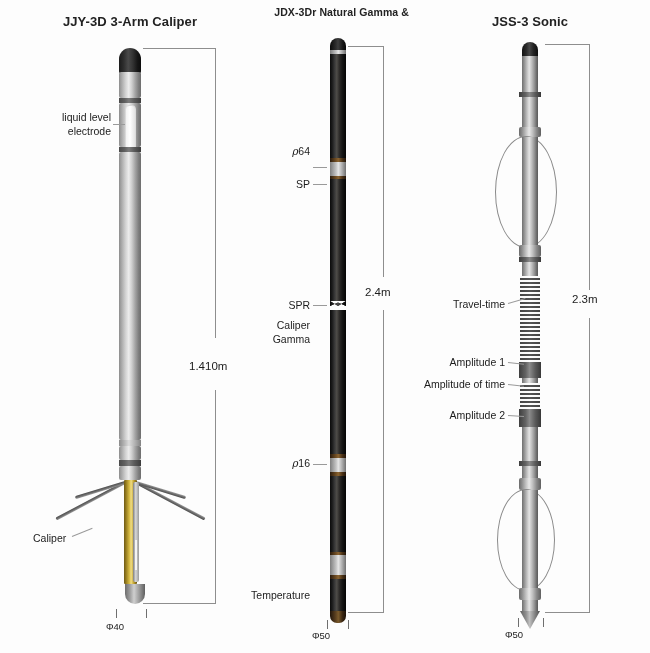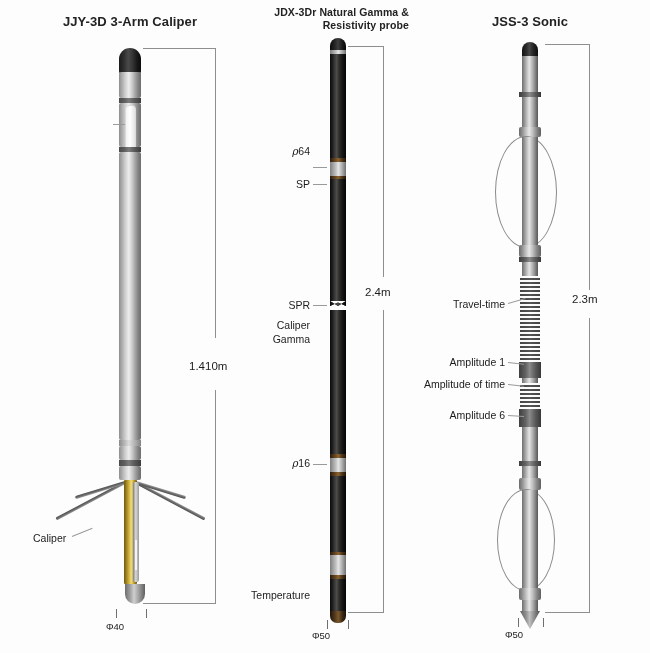--- a/index.html
+++ b/index.html
@@ -173,40 +173,43 @@
     <div class="abs arm" style="left:125px;top:481px;width:52px;transform:rotate(163deg);"></div>
     <div class="abs arm" style="left:136px;top:481px;width:78px;transform:rotate(28deg);"></div>
     <div class="abs arm" style="left:136px;top:481px;width:52px;transform:rotate(17deg);"></div>
 
     <div class="abs p1-gold" style="left:124px;top:480px;height:104px;"></div>
     <div class="abs p1-inner" style="left:133px;top:482px;height:100px;"></div>
     <div class="abs" style="left:135px;top:540px;width:2px;height:30px;background:#f4f4f4;"></div>
     <div class="abs p1-tip" style="left:125px;top:584px;"></div>
   </div>
 
+  <div class="abs lbl r" style="left:25px;top:110px;width:86px;">
+    <div>liquid level</div>
+    <div>electrode</div>
+  </div>
   <div class="abs lead" style="left:113px;top:124px;width:12px;"></div>
 
   <div class="abs lbl" style="left:33px;top:531px;">
     <span>Caliper</span>
   </div>
   <div class="abs lead" style="left:72px;top:536px;width:22px;transform:rotate(-22deg);"></div>
 
   <div class="abs vline" style="left:215px;top:48px;height:290px;"></div>
   <div class="abs hline" style="left:143px;top:48px;width:73px;"></div>
   <div class="abs dim" style="left:189px;top:360px;">1.410m</div>
   <div class="abs vline" style="left:215px;top:390px;height:213px;"></div>
   <div class="abs hline" style="left:143px;top:603px;width:73px;"></div>
 
   <div class="abs tick" style="left:116px;top:609px;"></div>
   <div class="abs tick" style="left:146px;top:609px;"></div>
   <div class="abs dimsm c" style="left:106px;top:621px;width:52px;">Φ40</div>
 
   <div class="abs title small" style="left:259px;top:6px;width:150px;text-align:right;">
     <div>JDX-3Dr Natural Gamma &amp;</div>
-    <div>Resistivity probe</div>
   </div>
 
   <div class="abs" style="left:0;top:0;width:430px;height:653px;">
     <div class="abs p2-cap" style="left:330px;top:38px;"></div>
     <div class="abs p2-ring" style="left:330px;top:50px;height:4px;"></div>
     <div class="abs p2-body" style="left:330px;top:54px;height:104px;"></div>
 
     <div class="abs p2-brown" style="left:330px;top:158px;height:4px;"></div>
     <div class="abs p2-ring" style="left:330px;top:162px;height:14px;"></div>
     <div class="abs p2-brown" style="left:330px;top:176px;height:3px;"></div>
@@ -295,21 +298,21 @@
 
   <div class="abs lbl r" style="left:430px;top:297px;width:75px;">Travel-time</div>
   <div class="abs lead" style="left:508px;top:303px;width:18px;transform:rotate(-16deg);"></div>
 
   <div class="abs lbl r" style="left:420px;top:355px;width:85px;">Amplitude 1</div>
   <div class="abs lead" style="left:508px;top:362px;width:16px;transform:rotate(6deg);"></div>
 
   <div class="abs lbl r" style="left:400px;top:377px;width:105px;">Amplitude of time</div>
   <div class="abs lead" style="left:508px;top:384px;width:16px;transform:rotate(6deg);"></div>
 
-  <div class="abs lbl r" style="left:420px;top:408px;width:85px;">Amplitude 6</div>
+  <div class="abs lbl r" style="left:420px;top:408px;width:85px;">Amplitude 2</div>
   <div class="abs lead" style="left:508px;top:415px;width:16px;transform:rotate(4deg);"></div>
 
   <div class="abs hline" style="left:545px;top:44px;width:45px;"></div>
   <div class="abs vline" style="left:589px;top:44px;height:246px;"></div>
   <div class="abs dim" style="left:572px;top:293px;">2.3m</div>
   <div class="abs vline" style="left:589px;top:318px;height:295px;"></div>
   <div class="abs hline" style="left:545px;top:612px;width:45px;"></div>
 
   <div class="abs tick" style="left:518px;top:618px;"></div>
   <div class="abs tick" style="left:543px;top:618px;"></div>

